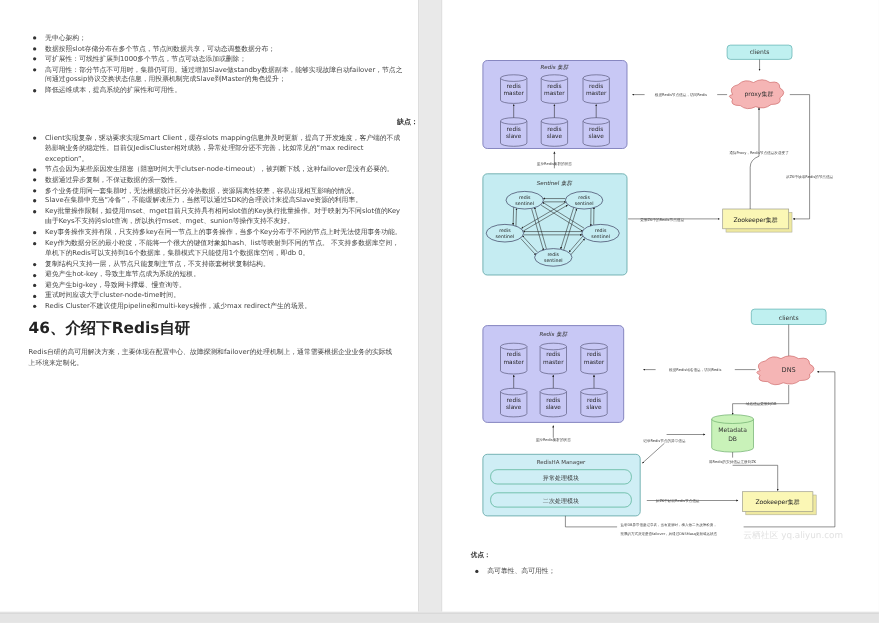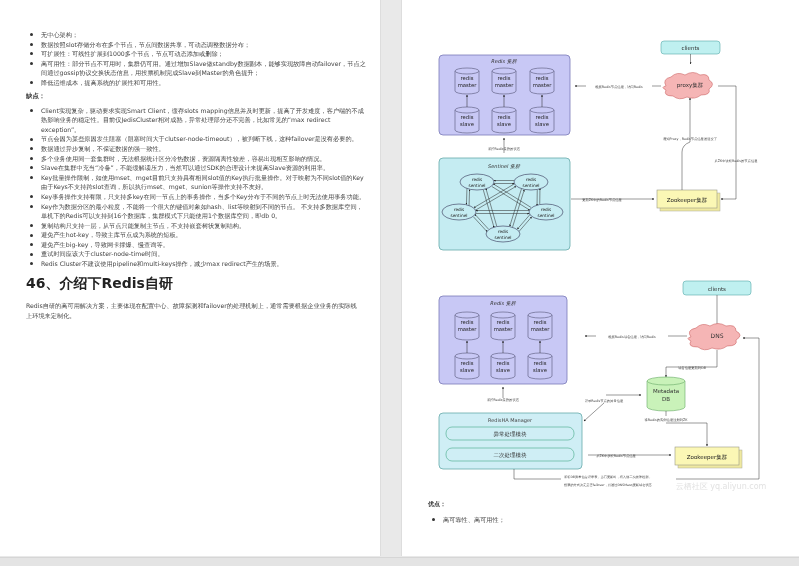--- a/index.html
+++ b/index.html
@@ -23,21 +23,21 @@
 <body>
 
 <div class="page" id="page-left">
   <ul class="bl" id="left-pros" style="margin-top:30px;">
       <li>无中心架构；</li>
       <li>数据按照slot存储分布在多个节点，节点间数据共享，可动态调整数据分布；</li>
       <li>可扩展性：可线性扩展到1000多个节点，节点可动态添加或删除；</li>
       <li>高可用性：部分节点不可用时，集群仍可用。通过增加Slave做standby数据副本，能够实现故障自动failover，节点之间通过gossip协议交换状态信息，用投票机制完成Slave到Master的角色提升；</li>
       <li>降低运维成本，提高系统的扩展性和可用性。</li>
     </ul>
-  <div class="lbl" style="margin-top:4px;">缺点：</div>
+  <div class="lbl" style="margin-top:19px;text-align:right;">缺点：</div>
   <ul class="bl" id="left-cons" style="margin-top:5px;">
       <li>Client实现复杂，驱动要求实现Smart Client，缓存slots mapping信息并及时更新，提高了开发难度，客户端的不成熟影响业务的稳定性。目前仅JedisCluster相对成熟，异常处理部分还不完善，比如常见的“max redirect exception”。</li>
       <li>节点会因为某些原因发生阻塞（阻塞时间大于clutser-node-timeout），被判断下线，这种failover是没有必要的。</li>
       <li>数据通过异步复制，不保证数据的强一致性。</li>
       <li>多个业务使用同一套集群时，无法根据统计区分冷热数据，资源隔离性较差，容易出现相互影响的情况。</li>
       <li>Slave在集群中充当“冷备”，不能缓解读压力，当然可以通过SDK的合理设计来提高Slave资源的利用率。</li>
       <li>Key批量操作限制，如使用mset、mget目前只支持具有相同slot值的Key执行批量操作。对于映射为不同slot值的Key由于Keys不支持跨slot查询，所以执行mset、mget、sunion等操作支持不友好。</li>
       <li>Key事务操作支持有限，只支持多key在同一节点上的事务操作，当多个Key分布于不同的节点上时无法使用事务功能。</li>
       <li>Key作为数据分区的最小粒度，不能将一个很大的键值对象如hash、list等映射到不同的节点。 不支持多数据库空间，单机下的Redis可以支持到16个数据库，集群模式下只能使用1个数据库空间，即db 0。</li>
       <li>复制结构只支持一层，从节点只能复制主节点，不支持嵌套树状复制结构。</li>

